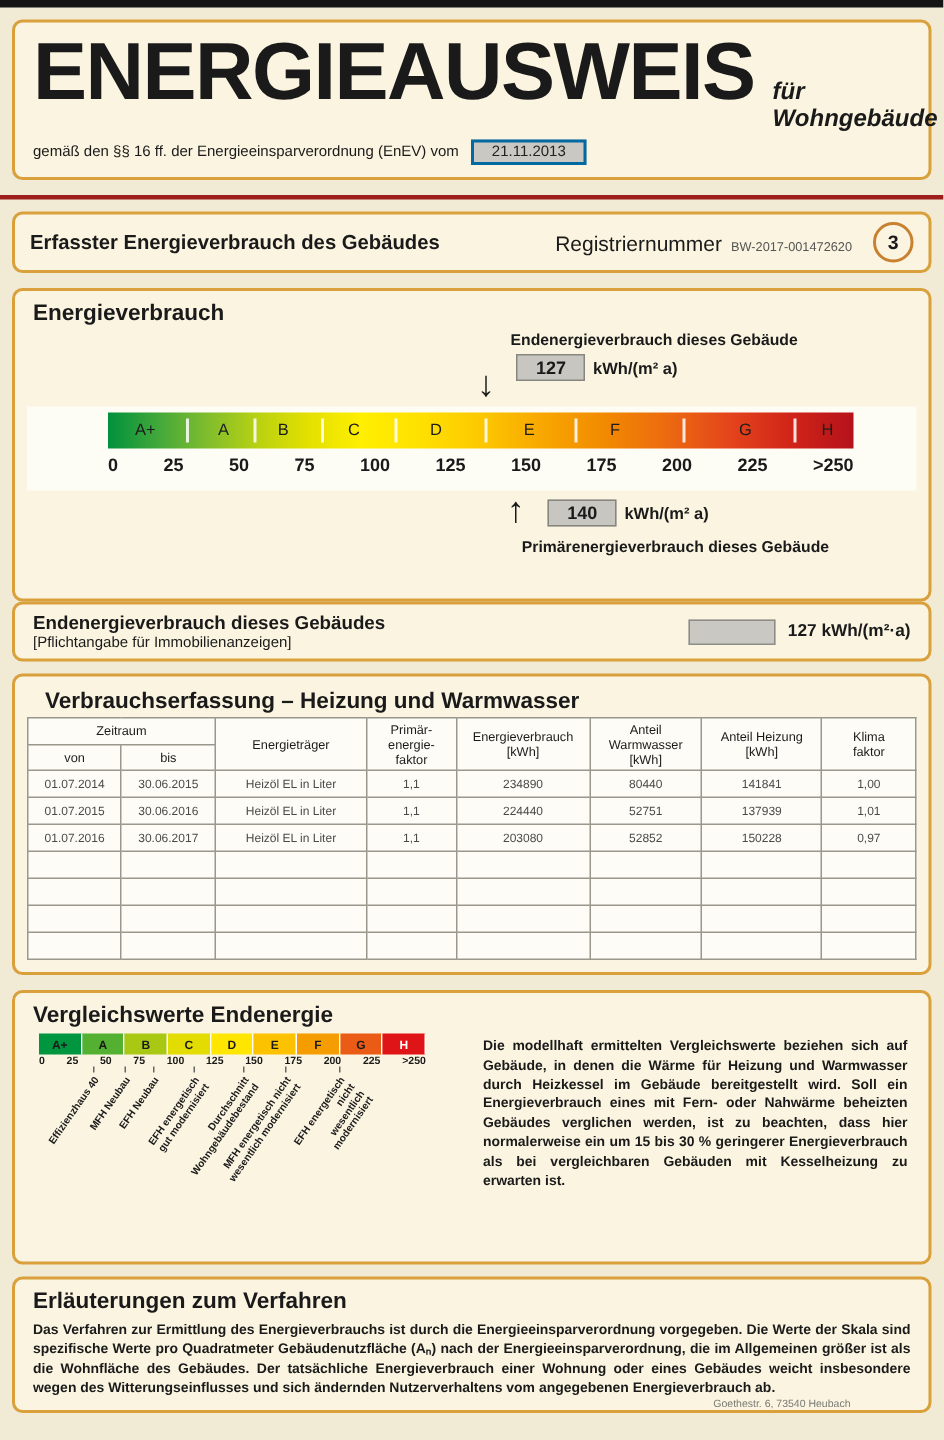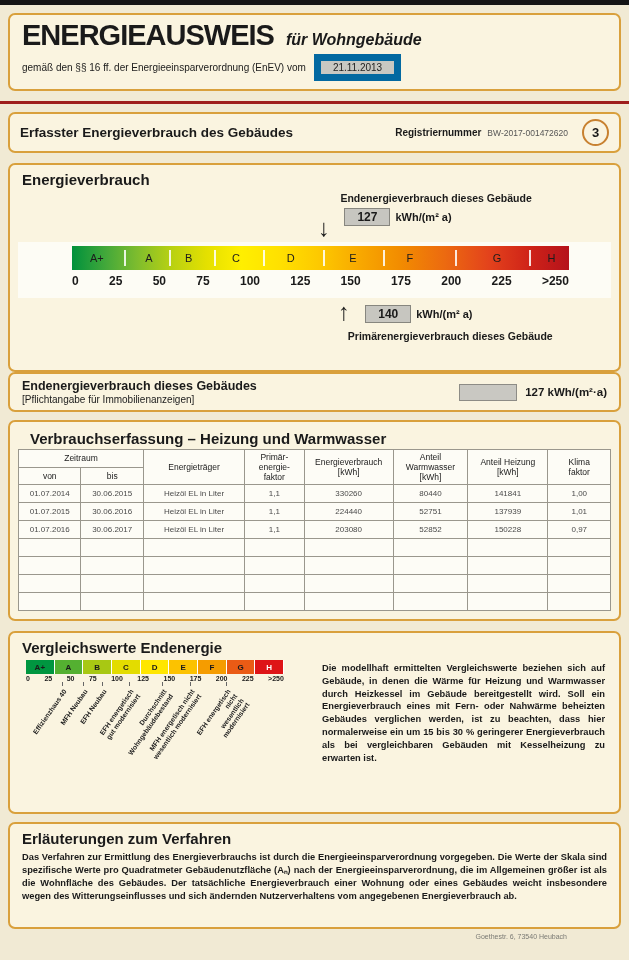--- a/index.html
+++ b/index.html
@@ -7,31 +7,31 @@
     width:629px; height:960px; position:relative; overflow:hidden;
     background:#f1ead4; color:#1a1a1a;
     font-family:"Liberation Sans", sans-serif;
   }
   .top-strip { height:5px; background:#141414; }
   .box { border:2px solid #d9a03c; border-radius:7px; background:#faf4e0; margin:0 8px; box-sizing:border-box; }
 
   
   .header-box { margin-top:8px; padding:6px 12px 8px; }
   .title-row { display:flex; align-items:baseline; gap:12px; }
-  .big-title { font-size:29px; font-weight:bold; letter-spacing:-1px; line-height:1; }
+  .big-title { font-size:54px; font-weight:bold; letter-spacing:-1px; line-height:1; }
   .subtitle { font-size:16px; font-weight:bold;font-style:italic; }
   .reg-row { margin-top:4px; font-size:10px; display:flex; align-items:center; gap:8px; }
-  .date-box { background:#c9c8c2; border:7px solid #0369a1; padding:1px 12px; font-size:10px; color:#222; }
+  .date-box { background:#c9c8c2; border:2px solid #0369a1; padding:1px 12px; font-size:10px; color:#222; }
   .red-rule { height:3px; background:#9e1e1c; margin-top:10px; }
 
   
   .bar-box { margin-top:8px; display:flex; align-items:center; padding:5px 10px; gap:8px; }
   .bar-title { font-size:13.5px; font-weight:bold; }
   .reg-block { margin-left:auto; display:flex; align-items:baseline; gap:6px; padding-right:6px; }
-  .reg-label { font-size:10px; font-weight:bold;margin-left:24px; }
+  .reg-label { font-size:14px; font-weight:normal;margin-left:24px; }
   .reg-value { font-size:8.5px; color:#555; }
   .page-badge { flex:0 0 auto; width:23px; height:23px; border:2.5px solid #c88130; border-radius:50%;
     display:flex; align-items:center; justify-content:center; font-weight:bold; font-size:13px; }
 
   
   .section { margin-top:10px; }
   .section-title { font-size:15px; font-weight:bold; padding:6px 12px 2px; }
 
   
   .scale-area { position:relative; height:180px; }
@@ -83,21 +83,21 @@
   .mb4{background:#ffe600;} .mb5{background:#fcc200;} .mb6{background:#f59c00;} .mb7{background:#ea5b15;}
   .mb8{background:#de1417;color:#fff;border-right:none;}
   .mini-ticks { display:flex; justify-content:space-between; font-size:7px; font-weight:bold; margin-top:1px; }
   .mini-labels { position:relative; height:126px; }
   .rtick { position:absolute; width:1px; height:4px; background:#666; top:0; }
   .rlabel { position:absolute; top:6px; font-size:6.8px; font-weight:bold; line-height:1.15;
     white-space:pre-line; text-align:right; transform-origin:0 0; transform:rotate(-55deg) translateX(-100%); }
   .vg-text { flex:1; font-size:9.3px; font-weight:bold; text-align:justify; line-height:1.38; padding:2px 4px 0 2px; }
 
   
-  .erl-box { margin-top:8px; padding-bottom:24px; }
+  .erl-box { margin-top:8px; padding-bottom:8px; }
   .erl-text { font-size:9.3px; font-weight:bold; text-align:justify; line-height:1.4; padding:2px 12px 0; }
 
   .footer { position:absolute; right:62px; bottom:20px; font-size:7px; color:#7a7a74; }
 </style>
 </head>
 <body>
 
 <div class="top-strip"></div>
 
 <div class="box header-box">
@@ -223,21 +223,21 @@
         <th>von</th>
         <th>bis</th>
       </tr>
     </thead>
     <tbody>
       <tr>
         <td>01.07.2014</td>
         <td>30.06.2015</td>
         <td>Heizöl EL in Liter</td>
         <td>1,1</td>
-        <td>330260</td>
+        <td>234890</td>
         <td>80440</td>
         <td>141841</td>
         <td>1,00</td>
       </tr>
       <tr>
         <td>01.07.2015</td>
         <td>30.06.2016</td>
         <td>Heizöl EL in Liter</td>
         <td>1,1</td>
         <td>224440</td>

